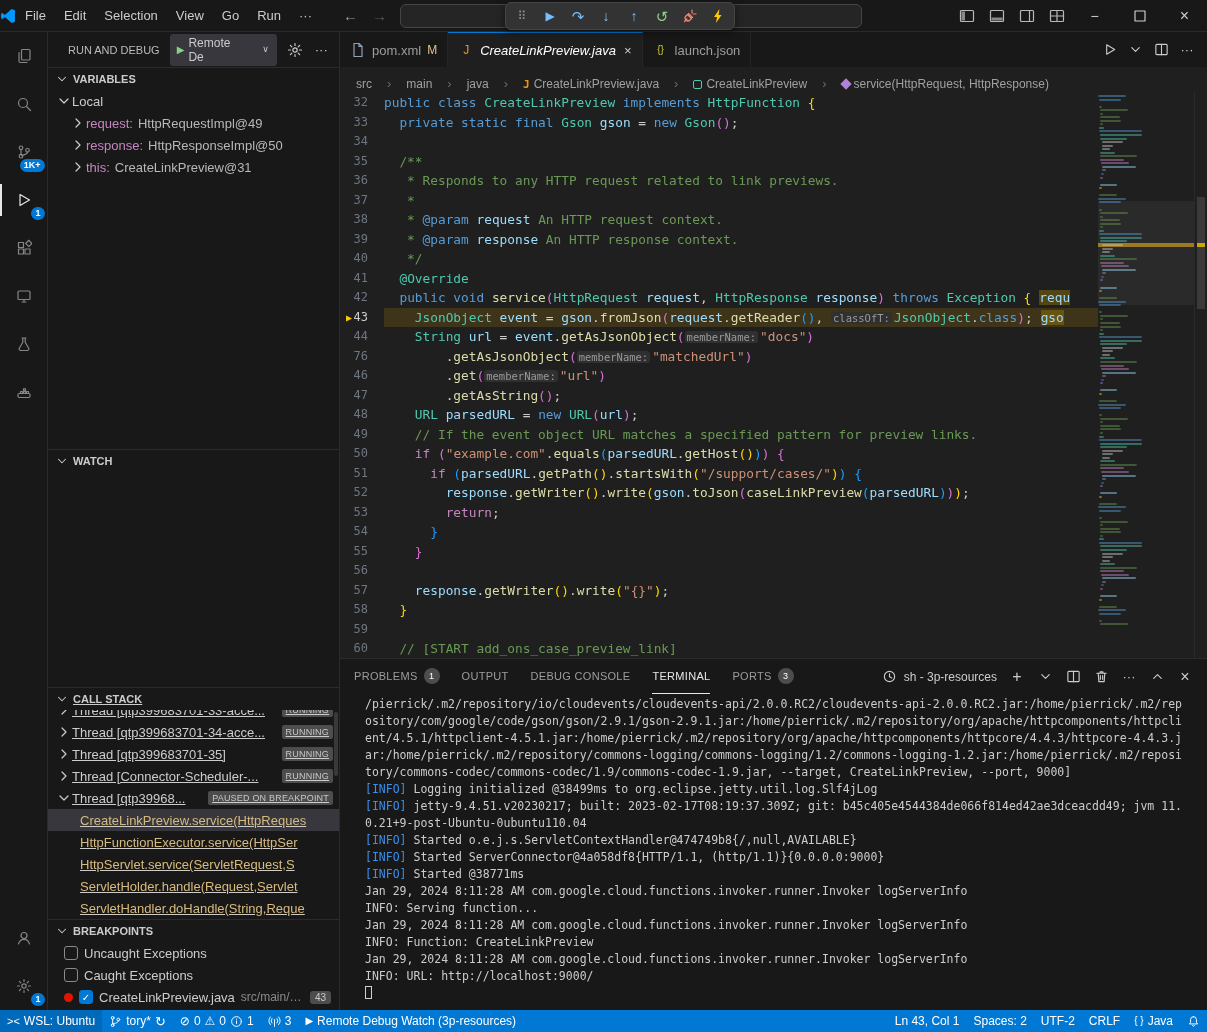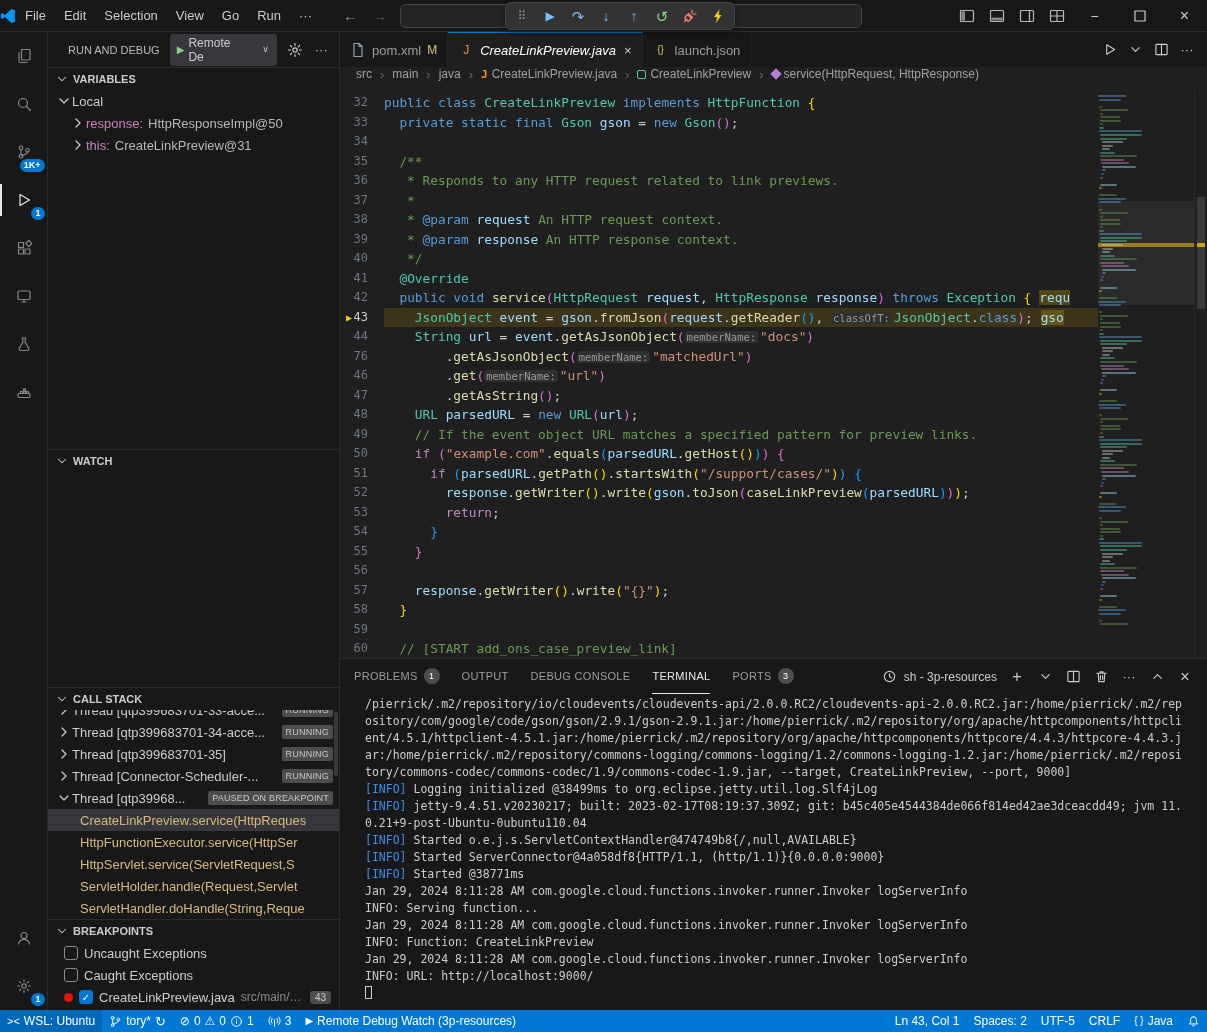--- a/index.html
+++ b/index.html
@@ -41,21 +41,21 @@
   
   .sidebar{ width:292px; background:var(--shell-bg,#181818); border-right:1px solid #2b2b2b;
     display:flex; flex-direction:column; flex:none; overflow:hidden; }
   .sb-title{ height:35px; flex:none; display:flex; align-items:center; padding:0 10px 0 20px; }
   .sb-title-text{ font-size:11px; color:#bbbbbb; white-space:nowrap; }
   .cfg-pill{ margin-left:10px; display:flex; align-items:center; gap:4px; background:#37373d;
     border-radius:3px; padding:2px 7px; font-size:12px; color:#ccc; }
   .cfg-pill .play{ color:#89d185; font-size:10px; }
   .sb-title .ic{ margin-left:10px; color:#cccccc; }
   .sb-section{ display:flex; flex-direction:column; overflow:hidden; border-top:1px solid #2b2b2b; }
-  .sec-vars{ height:382px; } .sec-watch{ height:238px; } .sec-stack{ height:232px; position:relative; } .sec-bp{ flex:1; }
+  .sec-vars{ height:382px; } .sec-watch{ height:238px; } .sec-stack{ height:232px; position:relative;text-decoration:underline; } .sec-bp{ flex:1; }
   .sb-sec-header{ height:22px; flex:none; display:flex; align-items:center; gap:3px; padding:0 6px;
     font-size:11px; font-weight:700; color:#cccccc; }
   .sb-sec-body{ flex:1; overflow:hidden; position:relative; }
   .tree-row{ height:22px; display:flex; align-items:center; white-space:nowrap; overflow:hidden; font-size:13px; color:#cccccc; }
   .chev{ width:16px; flex:none; display:flex; justify-content:center; color:#cccccc; }
   .var-name{ color:var(--var-name,#c586c0); margin-right:5px; }
   .var-value{ color:#b8b8b8; }
   .badge-chip{ margin-left:auto; margin-right:6px; background:#4d4d4d; color:#c8c8c8; font-size:9px;
     padding:2px 4px; border-radius:2px; letter-spacing:.2px; flex:none; }
   .frame-row{ padding-left:32px; color:var(--frame-fg,#d7ba7d); }
@@ -73,22 +73,22 @@
   .tabsbar{ height:35px; flex:none; background:var(--shell-bg,#181818); display:flex; align-items:stretch; }
   .tab{ display:flex; align-items:center; gap:6px; padding:0 10px; font-size:13px; color:#9d9d9d;
     background:var(--shell-bg,#181818); border-right:1px solid #252526; border-top:1px solid transparent; }
   .tab.active{ background:var(--editor-bg,#1f1f1f); color:#ffffff; border-top:1px solid var(--accent,#0078d4); }
   .tab.active .tab-label{ font-style:italic; }
   .tab .mod{ color:var(--modified-fg,#e2c08d); font-size:12px; }
   .tab .closex{ color:#cccccc; font-size:13px; margin-left:2px; }
   .tab .ic{ font-size:12px; }
   .editor-actions{ margin-left:auto; display:flex; align-items:center; gap:10px; padding-right:12px; color:#cccccc; }
   .editor-actions .ic svg{ width:15px; height:15px; }
-  .breadcrumbs{ height:24px; flex:none; background:var(--editor-bg,#1f1f1f); display:flex; align-items:flex-start;
-    gap:8px; padding-left:16px; font-size:12px; color:#a0a0a0; white-space:nowrap; overflow:hidden; }
+  .breadcrumbs{ height:24px; flex:none; background:var(--editor-bg,#1f1f1f); display:flex; align-items:flex-end;
+    gap:15px; padding-left:16px; font-size:12px; color:#a0a0a0; white-space:nowrap; overflow:hidden; }
   .bc-sep{ color:#6a6a6a; font-size:13px; }
   .bc-item{ display:flex; align-items:center; gap:4px; }
   .bci-java{ color:#f0931f; font-weight:700; font-size:11px; font-family:"DejaVu Sans Mono",monospace; }
   .bci-class{ width:9px; height:9px; border:1.5px solid #4ec9b0; border-radius:2px; display:inline-block; }
   .bci-method{ width:8px; height:8px; background:#b180d7; transform:rotate(45deg); display:inline-block; }
   .editor{ flex:1; display:flex; background:var(--editor-bg,#1f1f1f); overflow:hidden; position:relative; }
   .code-area{ flex:1; min-width:0; overflow:hidden; font-family:"DejaVu Sans Mono",monospace;
     font-size:12.8px; line-height:19.5px; padding-top:2px; }
   .line{ display:flex; height:19.5px; white-space:pre; }
   .ln{ width:44px; flex:none; text-align:right; padding-right:16px; color:#6e7681; position:relative; font-size:12px; }
@@ -371,20 +371,29 @@
                 </svg>
               </span>
               <span>Local</span>
             </div>
             <div class="tree-row" style="padding-left: 22px;">
               <span class="chev">
                 <svg width="16" height="16" viewBox="0 0 16 16" fill="none" stroke="currentColor" stroke-width="1.2" stroke-linecap="round" stroke-linejoin="round">
                   <path d="M6 4l4 4-4 4"></path>
                 </svg>
               </span>
+              <span class="var-name">request:</span>
+              <span class="var-value">HttpRequestImpl@49</span>
+            </div>
+            <div class="tree-row" style="padding-left: 22px;">
+              <span class="chev">
+                <svg width="16" height="16" viewBox="0 0 16 16" fill="none" stroke="currentColor" stroke-width="1.2" stroke-linecap="round" stroke-linejoin="round">
+                  <path d="M6 4l4 4-4 4"></path>
+                </svg>
+              </span>
               <span class="var-name">response:</span>
               <span class="var-value">HttpResponseImpl@50</span>
             </div>
             <div class="tree-row" style="padding-left: 22px;">
               <span class="chev">
                 <svg width="16" height="16" viewBox="0 0 16 16" fill="none" stroke="currentColor" stroke-width="1.2" stroke-linecap="round" stroke-linejoin="round">
                   <path d="M6 4l4 4-4 4"></path>
                 </svg>
               </span>
               <span class="var-name">this:</span>
@@ -1186,21 +1195,21 @@
         </div>
       </div>
     <div class="sb-right" id="sb-right">
         <div class="sb-item">
           <span>Ln 43, Col 1</span>
         </div>
         <div class="sb-item">
           <span>Spaces: 2</span>
         </div>
         <div class="sb-item">
-          <span>UTF-5</span>
+          <span>UTF-2</span>
         </div>
         <div class="sb-item">
           <span>CRLF</span>
         </div>
         <div class="sb-item">
           <span class="ic" style="font-size: 10px;">{ }</span>
           <span>Java</span>
         </div>
         <div class="sb-item">
           <span class="ic">

